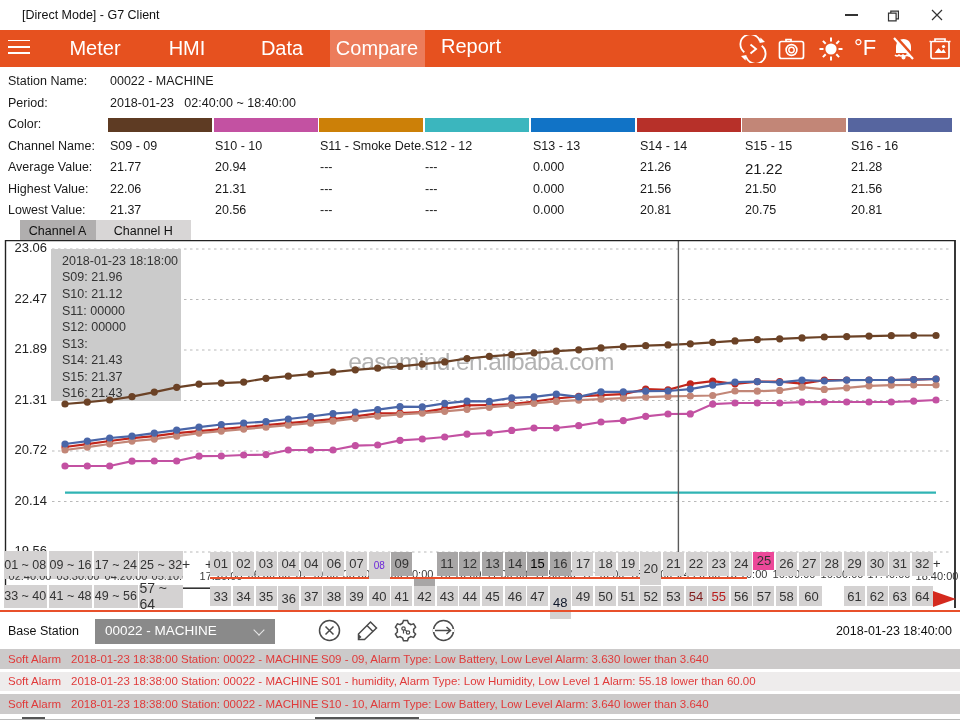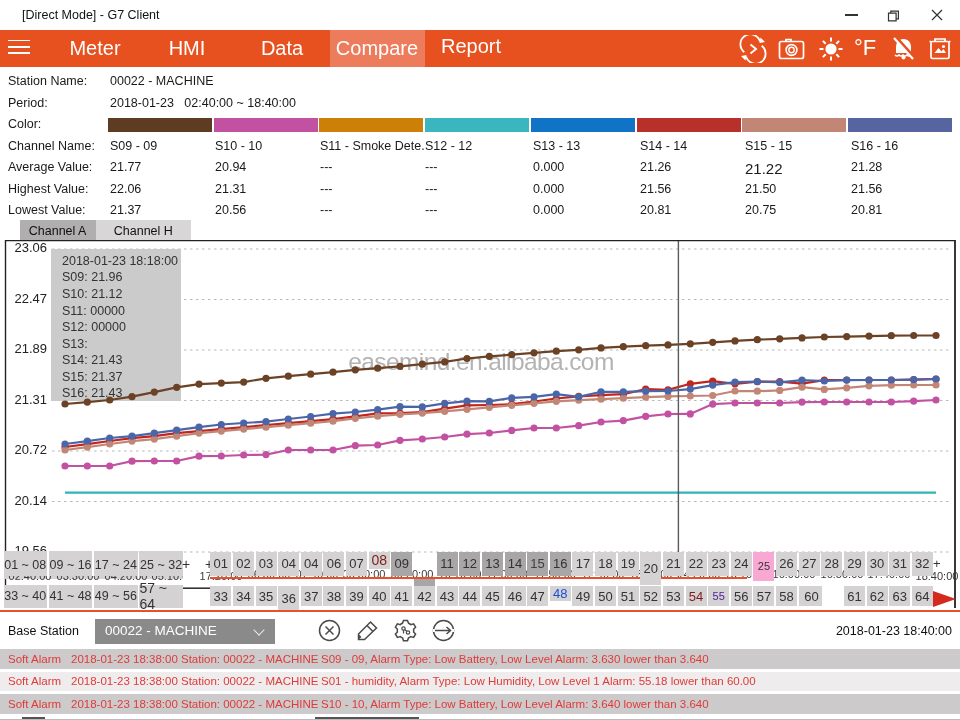--- a/index.html
+++ b/index.html
@@ -404,38 +404,38 @@
 <div style="position:absolute;z-index:20;left:48.8px;top:584.5px;width:43.5px;height:23.5px;background:#d4d2d2;color:#333;font-size:12.5px;display:flex;align-items:center;justify-content:center">41 ~ 48</div>
 <div style="position:absolute;z-index:20;left:94.1px;top:584.5px;width:43.5px;height:23.5px;background:#d4d2d2;color:#333;font-size:12.5px;display:flex;align-items:center;justify-content:center">49 ~ 56</div>
 <div style="position:absolute;z-index:20;left:139.4px;top:584.5px;width:43.5px;height:23.5px;background:#d4d2d2;color:#333;font-size:14px;display:flex;align-items:center;justify-content:center">57 ~ 64</div>
 <div style="position:absolute;z-index:40;left:210.3px;top:551.5px;width:21.0px;height:24.9px;background:#d4d2d2;color:#333;font-size:13px;display:flex;align-items:center;justify-content:center">01</div>
 <div style="position:absolute;z-index:40;left:232.9px;top:551.5px;width:21.0px;height:24.9px;background:#d4d2d2;color:#333;font-size:13px;display:flex;align-items:center;justify-content:center">02</div>
 <div style="position:absolute;z-index:40;left:255.6px;top:551.5px;width:21.0px;height:24.9px;background:#d4d2d2;color:#333;font-size:13px;display:flex;align-items:center;justify-content:center">03</div>
 <div style="position:absolute;z-index:40;left:278.2px;top:551.5px;width:21.0px;height:24.9px;background:#d4d2d2;color:#333;font-size:13px;display:flex;align-items:center;justify-content:center">04</div>
 <div style="position:absolute;z-index:40;left:300.8px;top:551.5px;width:21.0px;height:24.9px;background:#d4d2d2;color:#333;font-size:13px;display:flex;align-items:center;justify-content:center">04</div>
 <div style="position:absolute;z-index:40;left:323.4px;top:551.5px;width:21.0px;height:24.9px;background:#d4d2d2;color:#333;font-size:13px;display:flex;align-items:center;justify-content:center">06</div>
 <div style="position:absolute;z-index:40;left:346.1px;top:551.5px;width:21.0px;height:24.9px;background:#d4d2d2;color:#333;font-size:13px;display:flex;align-items:center;justify-content:center">07</div>
-<div style="position:absolute;z-index:40;left:368.7px;top:551.5px;width:21.0px;height:17px;background:#d4d2d2;color:#7f1d1d;font-size:14px;display:flex;align-items:center;justify-content:center">08</div>
+<div style="position:absolute;z-index:40;left:368.7px;top:551.5px;width:21.0px;height:27px;background:#d4d2d2;color:#6d28d9;font-size:10px;display:flex;align-items:center;justify-content:center">08</div>
 <div style="position:absolute;z-index:40;left:391.3px;top:551.5px;width:21.0px;height:24.9px;background:#a8a6a6;color:#333;font-size:13px;display:flex;align-items:center;justify-content:center">09</div>
 <div style="position:absolute;z-index:40;left:414.0px;top:579px;width:21.0px;height:24.9px;background:#a8a6a6;color:#333;font-size:13px;display:flex;align-items:center;justify-content:center">10</div>
 <div style="position:absolute;z-index:40;left:436.6px;top:551.5px;width:21.0px;height:24.9px;background:#a8a6a6;color:#333;font-size:13px;display:flex;align-items:center;justify-content:center">11</div>
 <div style="position:absolute;z-index:40;left:459.2px;top:551.5px;width:21.0px;height:24.9px;background:#a8a6a6;color:#333;font-size:13px;display:flex;align-items:center;justify-content:center">12</div>
 <div style="position:absolute;z-index:40;left:481.9px;top:551.5px;width:21.0px;height:24.9px;background:#a8a6a6;color:#333;font-size:13px;display:flex;align-items:center;justify-content:center">13</div>
 <div style="position:absolute;z-index:40;left:504.5px;top:551.5px;width:21.0px;height:24.9px;background:#a8a6a6;color:#333;font-size:13px;display:flex;align-items:center;justify-content:center">14</div>
-<div style="position:absolute;z-index:40;left:527.1px;top:551.5px;width:21.0px;height:24.9px;background:#a8a6a6;color:#404040;font-size:13px;display:flex;align-items:center;justify-content:center">15</div>
+<div style="position:absolute;z-index:40;left:527.1px;top:551.5px;width:21.0px;height:24.9px;background:#a8a6a6;color:#000000;font-size:13px;display:flex;align-items:center;justify-content:center">15</div>
 <div style="position:absolute;z-index:40;left:549.8px;top:551.5px;width:21.0px;height:24.9px;background:#a8a6a6;color:#333;font-size:13px;display:flex;align-items:center;justify-content:center">16</div>
 <div style="position:absolute;z-index:40;left:572.4px;top:551.5px;width:21.0px;height:24.9px;background:#d4d2d2;color:#333;font-size:13px;display:flex;align-items:center;justify-content:center">17</div>
 <div style="position:absolute;z-index:40;left:595.0px;top:551.5px;width:21.0px;height:24.9px;background:#d4d2d2;color:#333;font-size:13px;display:flex;align-items:center;justify-content:center">18</div>
 <div style="position:absolute;z-index:40;left:617.6px;top:551.5px;width:21.0px;height:24.9px;background:#d4d2d2;color:#333;font-size:13px;display:flex;align-items:center;justify-content:center">19</div>
 <div style="position:absolute;z-index:40;left:640.3px;top:551.5px;width:21.0px;height:33px;background:#d4d2d2;color:#333;font-size:13px;display:flex;align-items:center;justify-content:center">20</div>
 <div style="position:absolute;z-index:40;left:662.9px;top:551.5px;width:21.0px;height:24.9px;background:#d4d2d2;color:#333;font-size:13px;display:flex;align-items:center;justify-content:center">21</div>
 <div style="position:absolute;z-index:40;left:685.5px;top:551.5px;width:21.0px;height:24.9px;background:#d4d2d2;color:#333;font-size:13px;display:flex;align-items:center;justify-content:center">22</div>
 <div style="position:absolute;z-index:40;left:708.2px;top:551.5px;width:21.0px;height:24.9px;background:#d4d2d2;color:#333;font-size:13px;display:flex;align-items:center;justify-content:center">23</div>
 <div style="position:absolute;z-index:40;left:730.8px;top:551.5px;width:21.0px;height:24.9px;background:#d4d2d2;color:#333;font-size:13px;display:flex;align-items:center;justify-content:center">24</div>
-<div style="position:absolute;z-index:40;left:753.4px;top:551.5px;width:21.0px;height:29px;background:#f9a8d4;color:#333;font-size:11px;display:flex;align-items:center;justify-content:center">25</div>
+<div style="position:absolute;z-index:40;left:753.4px;top:551.5px;width:21.0px;height:18px;background:#ec4899;color:#333;font-size:13px;display:flex;align-items:center;justify-content:center">25</div>
 <div style="position:absolute;z-index:40;left:776.0px;top:551.5px;width:21.0px;height:24.9px;background:#d4d2d2;color:#333;font-size:13px;display:flex;align-items:center;justify-content:center">26</div>
 <div style="position:absolute;z-index:40;left:798.7px;top:551.5px;width:21.0px;height:24.9px;background:#d4d2d2;color:#333;font-size:13px;display:flex;align-items:center;justify-content:center">27</div>
 <div style="position:absolute;z-index:40;left:821.3px;top:551.5px;width:21.0px;height:24.9px;background:#d4d2d2;color:#333;font-size:13px;display:flex;align-items:center;justify-content:center">28</div>
 <div style="position:absolute;z-index:40;left:843.9px;top:551.5px;width:21.0px;height:24.9px;background:#d4d2d2;color:#333;font-size:13px;display:flex;align-items:center;justify-content:center">29</div>
 <div style="position:absolute;z-index:40;left:866.6px;top:551.5px;width:21.0px;height:24.9px;background:#d4d2d2;color:#333;font-size:13px;display:flex;align-items:center;justify-content:center">30</div>
 <div style="position:absolute;z-index:40;left:889.2px;top:551.5px;width:21.0px;height:24.9px;background:#d4d2d2;color:#333;font-size:13px;display:flex;align-items:center;justify-content:center">31</div>
 <div style="position:absolute;z-index:40;left:911.8px;top:551.5px;width:21.0px;height:24.9px;background:#d4d2d2;color:#333;font-size:13px;display:flex;align-items:center;justify-content:center">32</div>
 <div style="position:absolute;z-index:40;left:210.3px;top:586.2px;width:21.0px;height:20.3px;background:#d4d2d2;color:#333;font-size:13px;display:flex;align-items:center;justify-content:center">33</div>
 <div style="position:absolute;z-index:40;left:232.9px;top:586.2px;width:21.0px;height:20.3px;background:#d4d2d2;color:#333;font-size:13px;display:flex;align-items:center;justify-content:center">34</div>
 <div style="position:absolute;z-index:40;left:255.6px;top:586.2px;width:21.0px;height:20.3px;background:#d4d2d2;color:#333;font-size:13px;display:flex;align-items:center;justify-content:center">35</div>
@@ -444,28 +444,28 @@
 <div style="position:absolute;z-index:40;left:323.4px;top:586.2px;width:21.0px;height:20.3px;background:#d4d2d2;color:#333;font-size:13px;display:flex;align-items:center;justify-content:center">38</div>
 <div style="position:absolute;z-index:40;left:346.1px;top:586.2px;width:21.0px;height:20.3px;background:#d4d2d2;color:#333;font-size:13px;display:flex;align-items:center;justify-content:center">39</div>
 <div style="position:absolute;z-index:40;left:368.7px;top:586.2px;width:21.0px;height:20.3px;background:#d4d2d2;color:#333;font-size:13px;display:flex;align-items:center;justify-content:center">40</div>
 <div style="position:absolute;z-index:40;left:391.3px;top:586.2px;width:21.0px;height:20.3px;background:#d4d2d2;color:#333;font-size:13px;display:flex;align-items:center;justify-content:center">41</div>
 <div style="position:absolute;z-index:40;left:414.0px;top:586.2px;width:21.0px;height:20.3px;background:#d4d2d2;color:#333;font-size:13px;display:flex;align-items:center;justify-content:center">42</div>
 <div style="position:absolute;z-index:40;left:436.6px;top:586.2px;width:21.0px;height:20.3px;background:#d4d2d2;color:#333;font-size:13px;display:flex;align-items:center;justify-content:center">43</div>
 <div style="position:absolute;z-index:40;left:459.2px;top:586.2px;width:21.0px;height:20.3px;background:#d4d2d2;color:#333;font-size:13px;display:flex;align-items:center;justify-content:center">44</div>
 <div style="position:absolute;z-index:40;left:481.9px;top:586.2px;width:21.0px;height:20.3px;background:#d4d2d2;color:#333;font-size:13px;display:flex;align-items:center;justify-content:center">45</div>
 <div style="position:absolute;z-index:40;left:504.5px;top:586.2px;width:21.0px;height:20.3px;background:#d4d2d2;color:#333;font-size:13px;display:flex;align-items:center;justify-content:center">46</div>
 <div style="position:absolute;z-index:40;left:527.1px;top:586.2px;width:21.0px;height:20.3px;background:#d4d2d2;color:#333;font-size:13px;display:flex;align-items:center;justify-content:center">47</div>
-<div style="position:absolute;z-index:40;left:549.8px;top:586.2px;width:21.0px;height:15px;background:#d4d2d2;color:#1d4ed8;font-size:13px;display:flex;align-items:center;justify-content:center">48</div>
+<div style="position:absolute;z-index:40;left:549.8px;top:586.2px;width:21.0px;height:33px;background:#d4d2d2;color:#0f172a;font-size:13px;display:flex;align-items:center;justify-content:center">48</div>
 <div style="position:absolute;z-index:40;left:572.4px;top:586.2px;width:21.0px;height:20.3px;background:#d4d2d2;color:#333;font-size:13px;display:flex;align-items:center;justify-content:center">49</div>
 <div style="position:absolute;z-index:40;left:595.0px;top:586.2px;width:21.0px;height:20.3px;background:#d4d2d2;color:#333;font-size:13px;display:flex;align-items:center;justify-content:center">50</div>
 <div style="position:absolute;z-index:40;left:617.6px;top:586.2px;width:21.0px;height:20.3px;background:#d4d2d2;color:#333;font-size:13px;display:flex;align-items:center;justify-content:center">51</div>
 <div style="position:absolute;z-index:40;left:640.3px;top:586.2px;width:21.0px;height:20.3px;background:#d4d2d2;color:#333;font-size:13px;display:flex;align-items:center;justify-content:center">52</div>
 <div style="position:absolute;z-index:40;left:662.9px;top:586.2px;width:21.0px;height:20.3px;background:#d4d2d2;color:#333;font-size:13px;display:flex;align-items:center;justify-content:center">53</div>
 <div style="position:absolute;z-index:40;left:685.5px;top:586.2px;width:21.0px;height:20.3px;background:#d4d2d2;color:#7f1d1d;font-size:13px;display:flex;align-items:center;justify-content:center">54</div>
-<div style="position:absolute;z-index:40;left:708.2px;top:586.2px;width:21.0px;height:20.3px;background:#d4d2d2;color:#4c1d95;font-size:11px;display:flex;align-items:center;justify-content:center">55</div>
+<div style="position:absolute;z-index:40;left:708.2px;top:586.2px;width:21.0px;height:20.3px;background:#d4d2d2;color:#b91c1c;font-size:13px;display:flex;align-items:center;justify-content:center">55</div>
 <div style="position:absolute;z-index:40;left:730.8px;top:586.2px;width:21.0px;height:20.3px;background:#d4d2d2;color:#333;font-size:13px;display:flex;align-items:center;justify-content:center">56</div>
 <div style="position:absolute;z-index:40;left:753.4px;top:586.2px;width:21.0px;height:20.3px;background:#d4d2d2;color:#333;font-size:13px;display:flex;align-items:center;justify-content:center">57</div>
 <div style="position:absolute;z-index:40;left:776.0px;top:586.2px;width:21.0px;height:20.3px;background:#d4d2d2;color:#333;font-size:13px;display:flex;align-items:center;justify-content:center">58</div>
 <div style="position:absolute;z-index:40;left:798.7px;top:586.2px;width:21.0px;height:20.3px;background:#d4d2d2;color:#333;font-size:13px;display:flex;align-items:center;justify-content:center">59</div>
 <div style="position:absolute;z-index:40;left:801px;top:586.2px;width:21.0px;height:20.3px;background:#d4d2d2;color:#333;font-size:13px;display:flex;align-items:center;justify-content:center">60</div>
 <div style="position:absolute;z-index:40;left:843.9px;top:586.2px;width:21.0px;height:20.3px;background:#d4d2d2;color:#333;font-size:13px;display:flex;align-items:center;justify-content:center">61</div>
 <div style="position:absolute;z-index:40;left:866.6px;top:586.2px;width:21.0px;height:20.3px;background:#d4d2d2;color:#333;font-size:13px;display:flex;align-items:center;justify-content:center">62</div>
 <div style="position:absolute;z-index:40;left:889.2px;top:586.2px;width:21.0px;height:20.3px;background:#d4d2d2;color:#333;font-size:13px;display:flex;align-items:center;justify-content:center">63</div>
 <div style="position:absolute;z-index:40;left:911.8px;top:586.2px;width:21.0px;height:20.3px;background:#d4d2d2;color:#333;font-size:13px;display:flex;align-items:center;justify-content:center">64</div>
 <div style="position:absolute;z-index:40;left:933px;top:591px;width:0;height:0;border-left:23px solid #D42A1E;border-top:8.7px solid transparent;border-bottom:8.7px solid transparent"></div>

